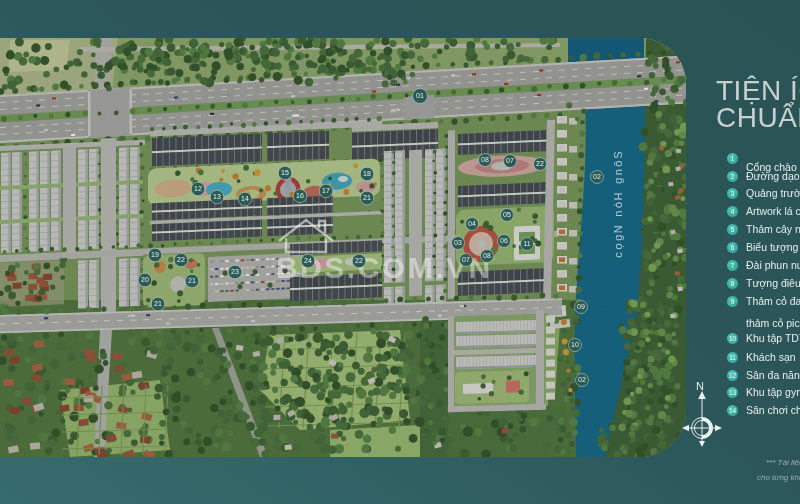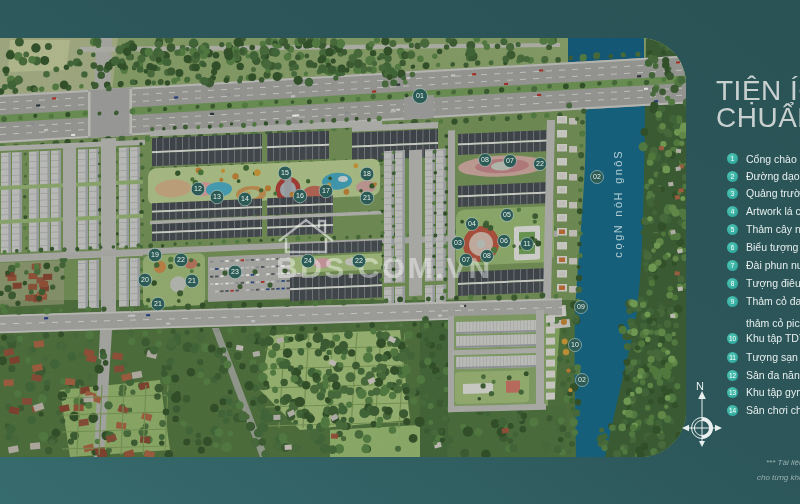--- a/index.html
+++ b/index.html
@@ -2363,42 +2363,42 @@
         <text x="622" y="229.19999999999996" font-family="Liberation Sans, sans-serif" font-size="11" fill="#cfe0e2" opacity="0.85" transform="rotate(-90 622 229.19999999999996)" text-anchor="middle">N</text>
         <text x="622" y="237.79999999999995" font-family="Liberation Sans, sans-serif" font-size="11" fill="#cfe0e2" opacity="0.85" transform="rotate(-90 622 237.79999999999995)" text-anchor="middle">g</text>
         <text x="622" y="246.39999999999995" font-family="Liberation Sans, sans-serif" font-size="11" fill="#cfe0e2" opacity="0.85" transform="rotate(-90 622 246.39999999999995)" text-anchor="middle">ọ</text>
         <text x="622" y="254.99999999999994" font-family="Liberation Sans, sans-serif" font-size="11" fill="#cfe0e2" opacity="0.85" transform="rotate(-90 622 254.99999999999994)" text-anchor="middle">c</text>
       </g>
 </svg>
 </div>
 
 <div style="position:absolute;left:716px;top:77px;color:#c9d1d0;font-size:28px;letter-spacing:0.5px;line-height:27px;white-space:nowrap;">TIỆN ÍCH<br>CHUẨN SỐNG</div>
 <div class="lgc" style="top:153px">1</div>
-<div class="lgt" style="top:153px">Cổng chào</div>
+<div class="lgt" style="top:161px">Cổng chào</div>
 <div class="lgc" style="top:171px">2</div>
 <div class="lgt" style="top:170px">Đường dạo ven sông</div>
 <div class="lgc" style="top:188px">3</div>
 <div class="lgt" style="top:187px">Quảng trường</div>
 <div class="lgc" style="top:206px">4</div>
 <div class="lgt" style="top:205px">Artwork lá cây</div>
 <div class="lgc" style="top:224px">5</div>
 <div class="lgt" style="top:223px">Thảm cây nghệ thuật</div>
 <div class="lgc" style="top:242px">6</div>
 <div class="lgt" style="top:241px">Biểu tượng dự án</div>
 <div class="lgc" style="top:260px">7</div>
 <div class="lgt" style="top:259px">Đài phun nước</div>
 <div class="lgc" style="top:278px">8</div>
 <div class="lgt" style="top:277px">Tượng điêu khắc</div>
 <div class="lgc" style="top:296px">9</div>
 <div class="lgt" style="top:295px">Thảm cỏ đa năng,</div>
 <div class="lgt" style="top:317px">thảm cỏ picnic dã ngoại</div>
 <div class="lgc" style="top:333px">10</div>
 <div class="lgt" style="top:332px">Khu tập TDTT ngoài trời</div>
 <div class="lgc" style="top:352px">11</div>
-<div class="lgt" style="top:351px">Tượng sạn</div>
+<div class="lgt" style="top:351px">Khách sạn</div>
 <div class="lgc" style="top:370px">12</div>
 <div class="lgt" style="top:369px">Sân đa năng</div>
 <div class="lgc" style="top:387px">13</div>
 <div class="lgt" style="top:386px">Khu tập gym ngoài trời</div>
 <div class="lgc" style="top:405px">14</div>
 <div class="lgt" style="top:404px">Sân chơi cho trẻ em</div>
 
 <div style="position:absolute;left:696px;top:380px;color:#e8eeee;font-size:11px;">N</div>
 <svg style="position:absolute;left:677px;top:380px;" width="50" height="72" viewBox="0 0 50 72">
 <g stroke="#e8efee" fill="none" stroke-width="1">

